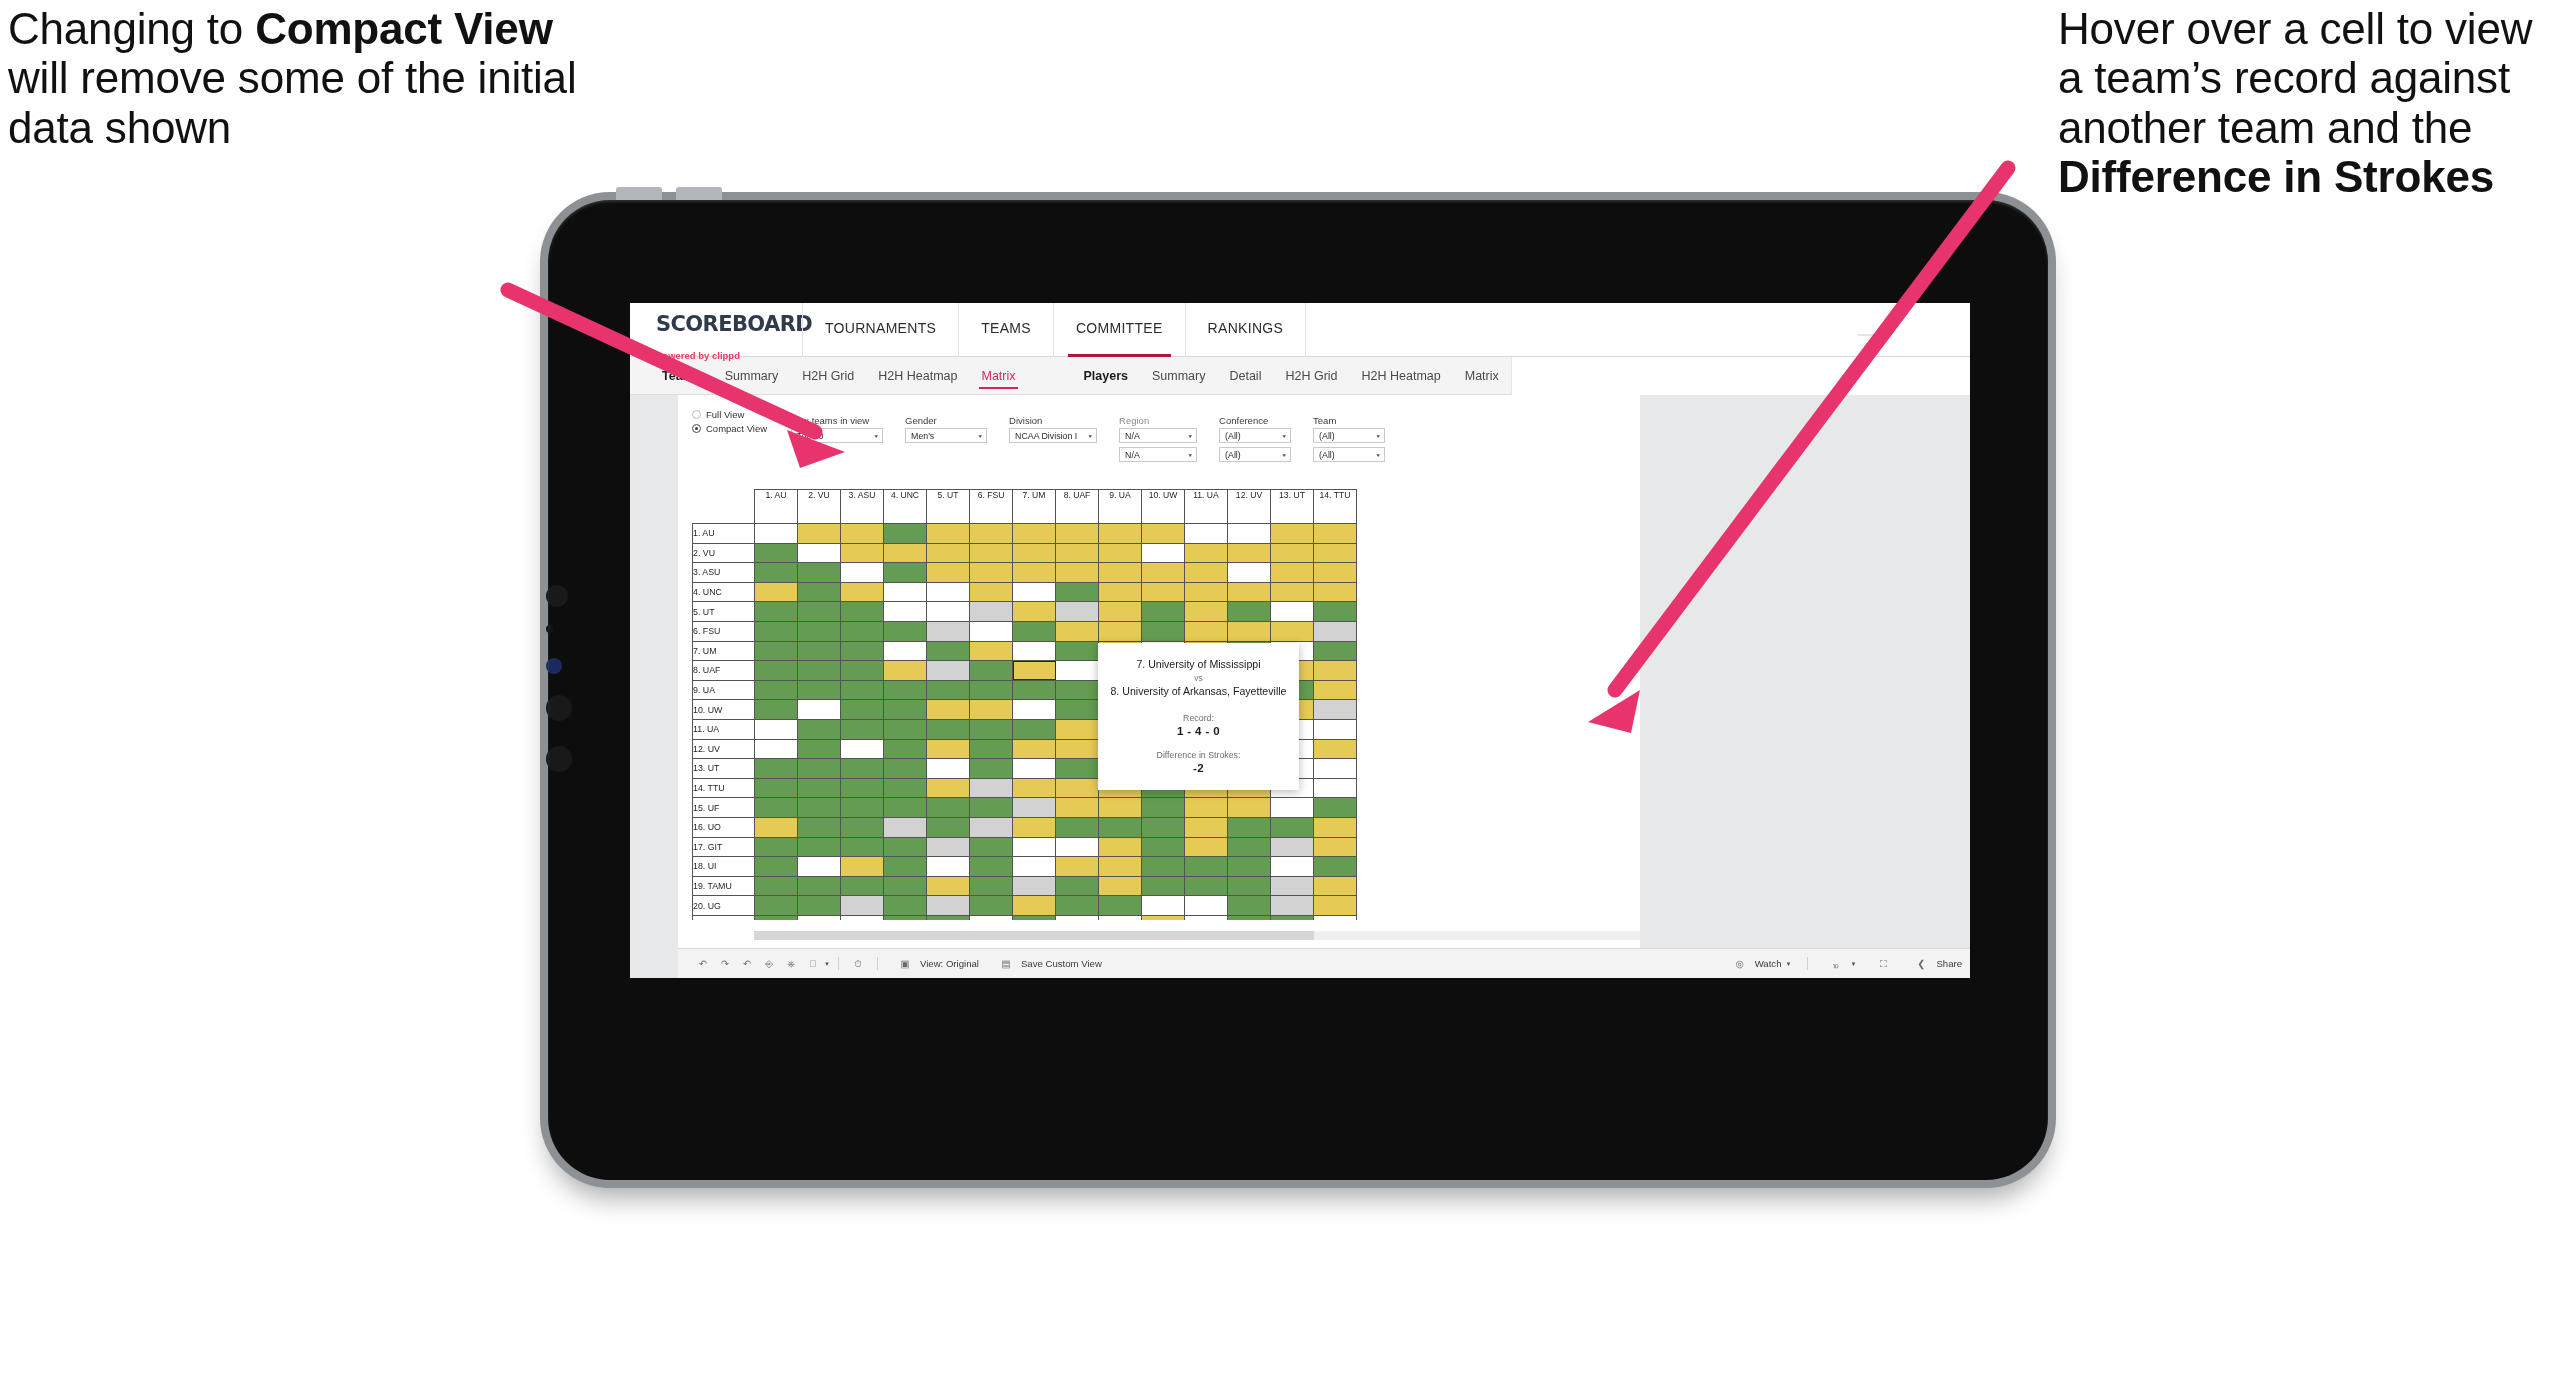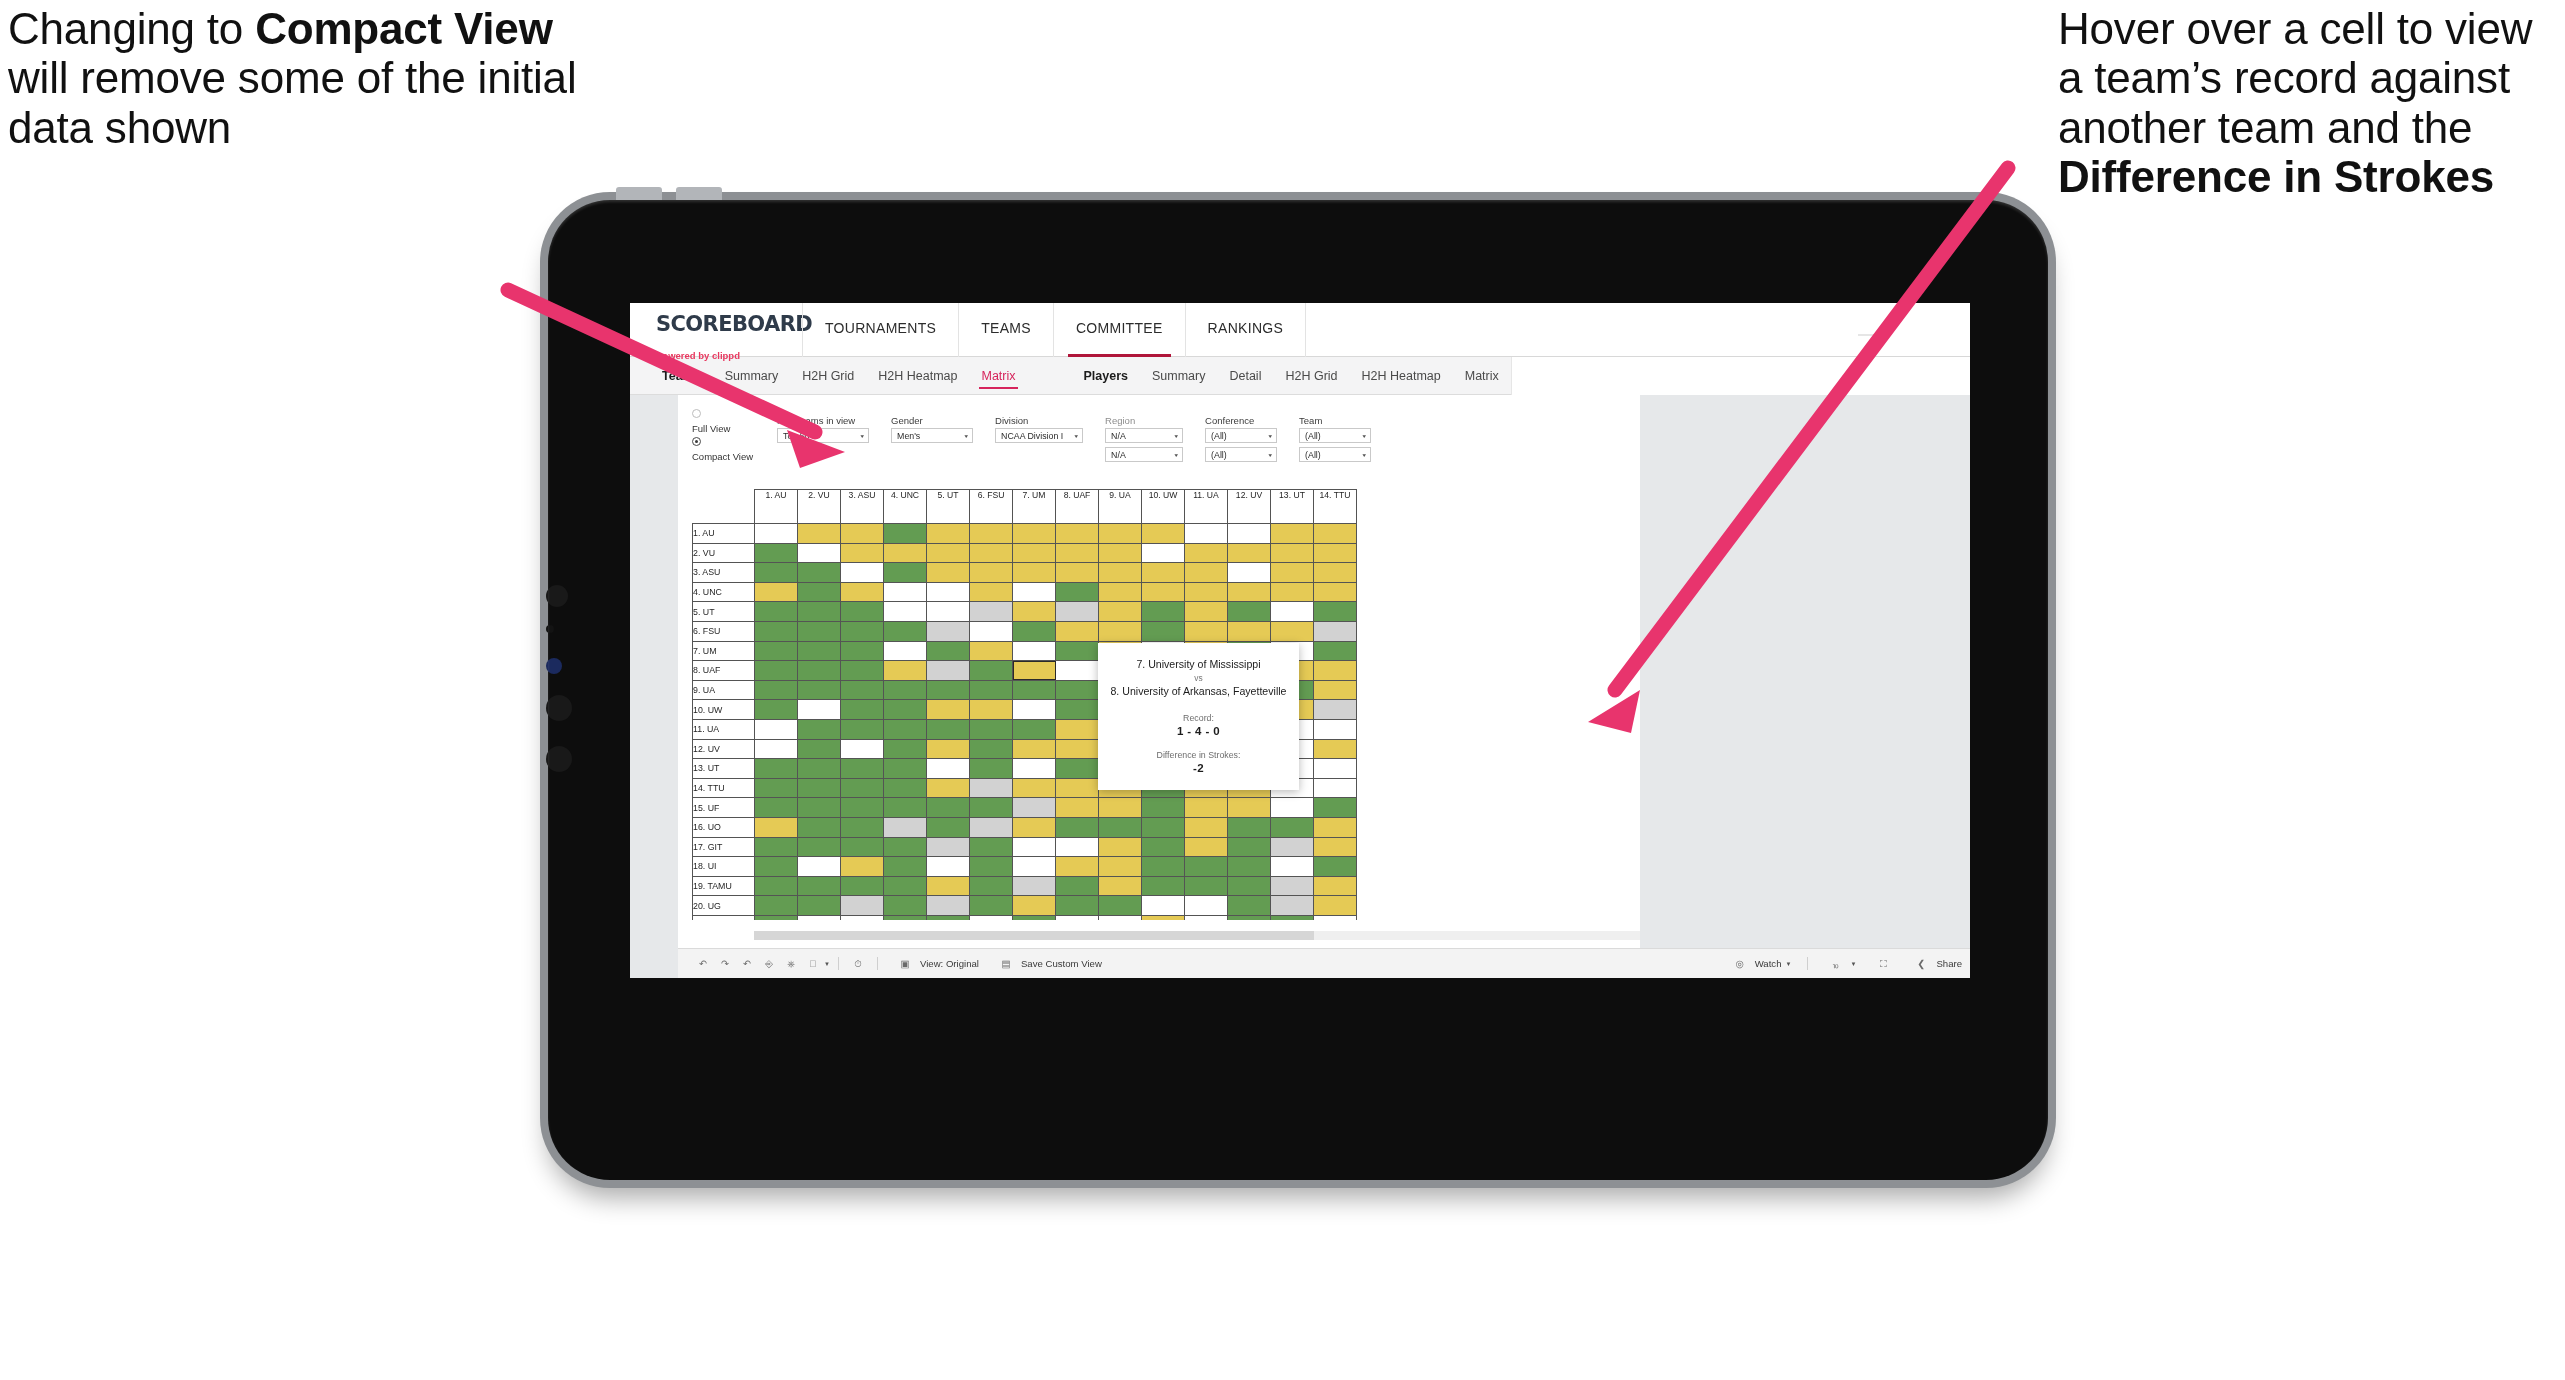--- a/index.html
+++ b/index.html
@@ -141,21 +141,21 @@
   .flabel.grey{ color:#8d8d8d; }
   .fsel{
     border:1px solid #c9c9c9; background:#fff; height:15px;
     display:flex; align-items:center; justify-content:space-between;
     padding:0 3px 0 5px; font-size:8.8px; color:#2b2b2b;
     margin-bottom:4px;
   }
   .fsel .caret{ font-size:6px; color:#555; transform:scaleY(.8);}
   .w-maxteams{width:92px;} .w-gender{width:82px;} .w-division{width:88px;}
   .w-region{width:78px;} .w-conf{width:72px;} .w-team{width:72px;}
-  .radio-row{ display:flex; align-items:flex-start; gap:5px; margin-bottom:3px;flex-direction:column;}
+  .radio-row{ display:flex; align-items:center; gap:5px; margin-bottom:3px;}
   .radio{
     width:9px;height:9px;border-radius:50%;border:1px solid #bdbdbd;background:#fff;
     position:relative; flex:none;
   }
   .radio.on{ border-color:#4a4a4a;}
   .radio.on::after{
     content:"";position:absolute;left:2px;top:2px;width:3px;height:3px;
     border-radius:50%;background:#3a3a3a;
   }
   .radio-label{font-size:9.5px;color:#333;}

